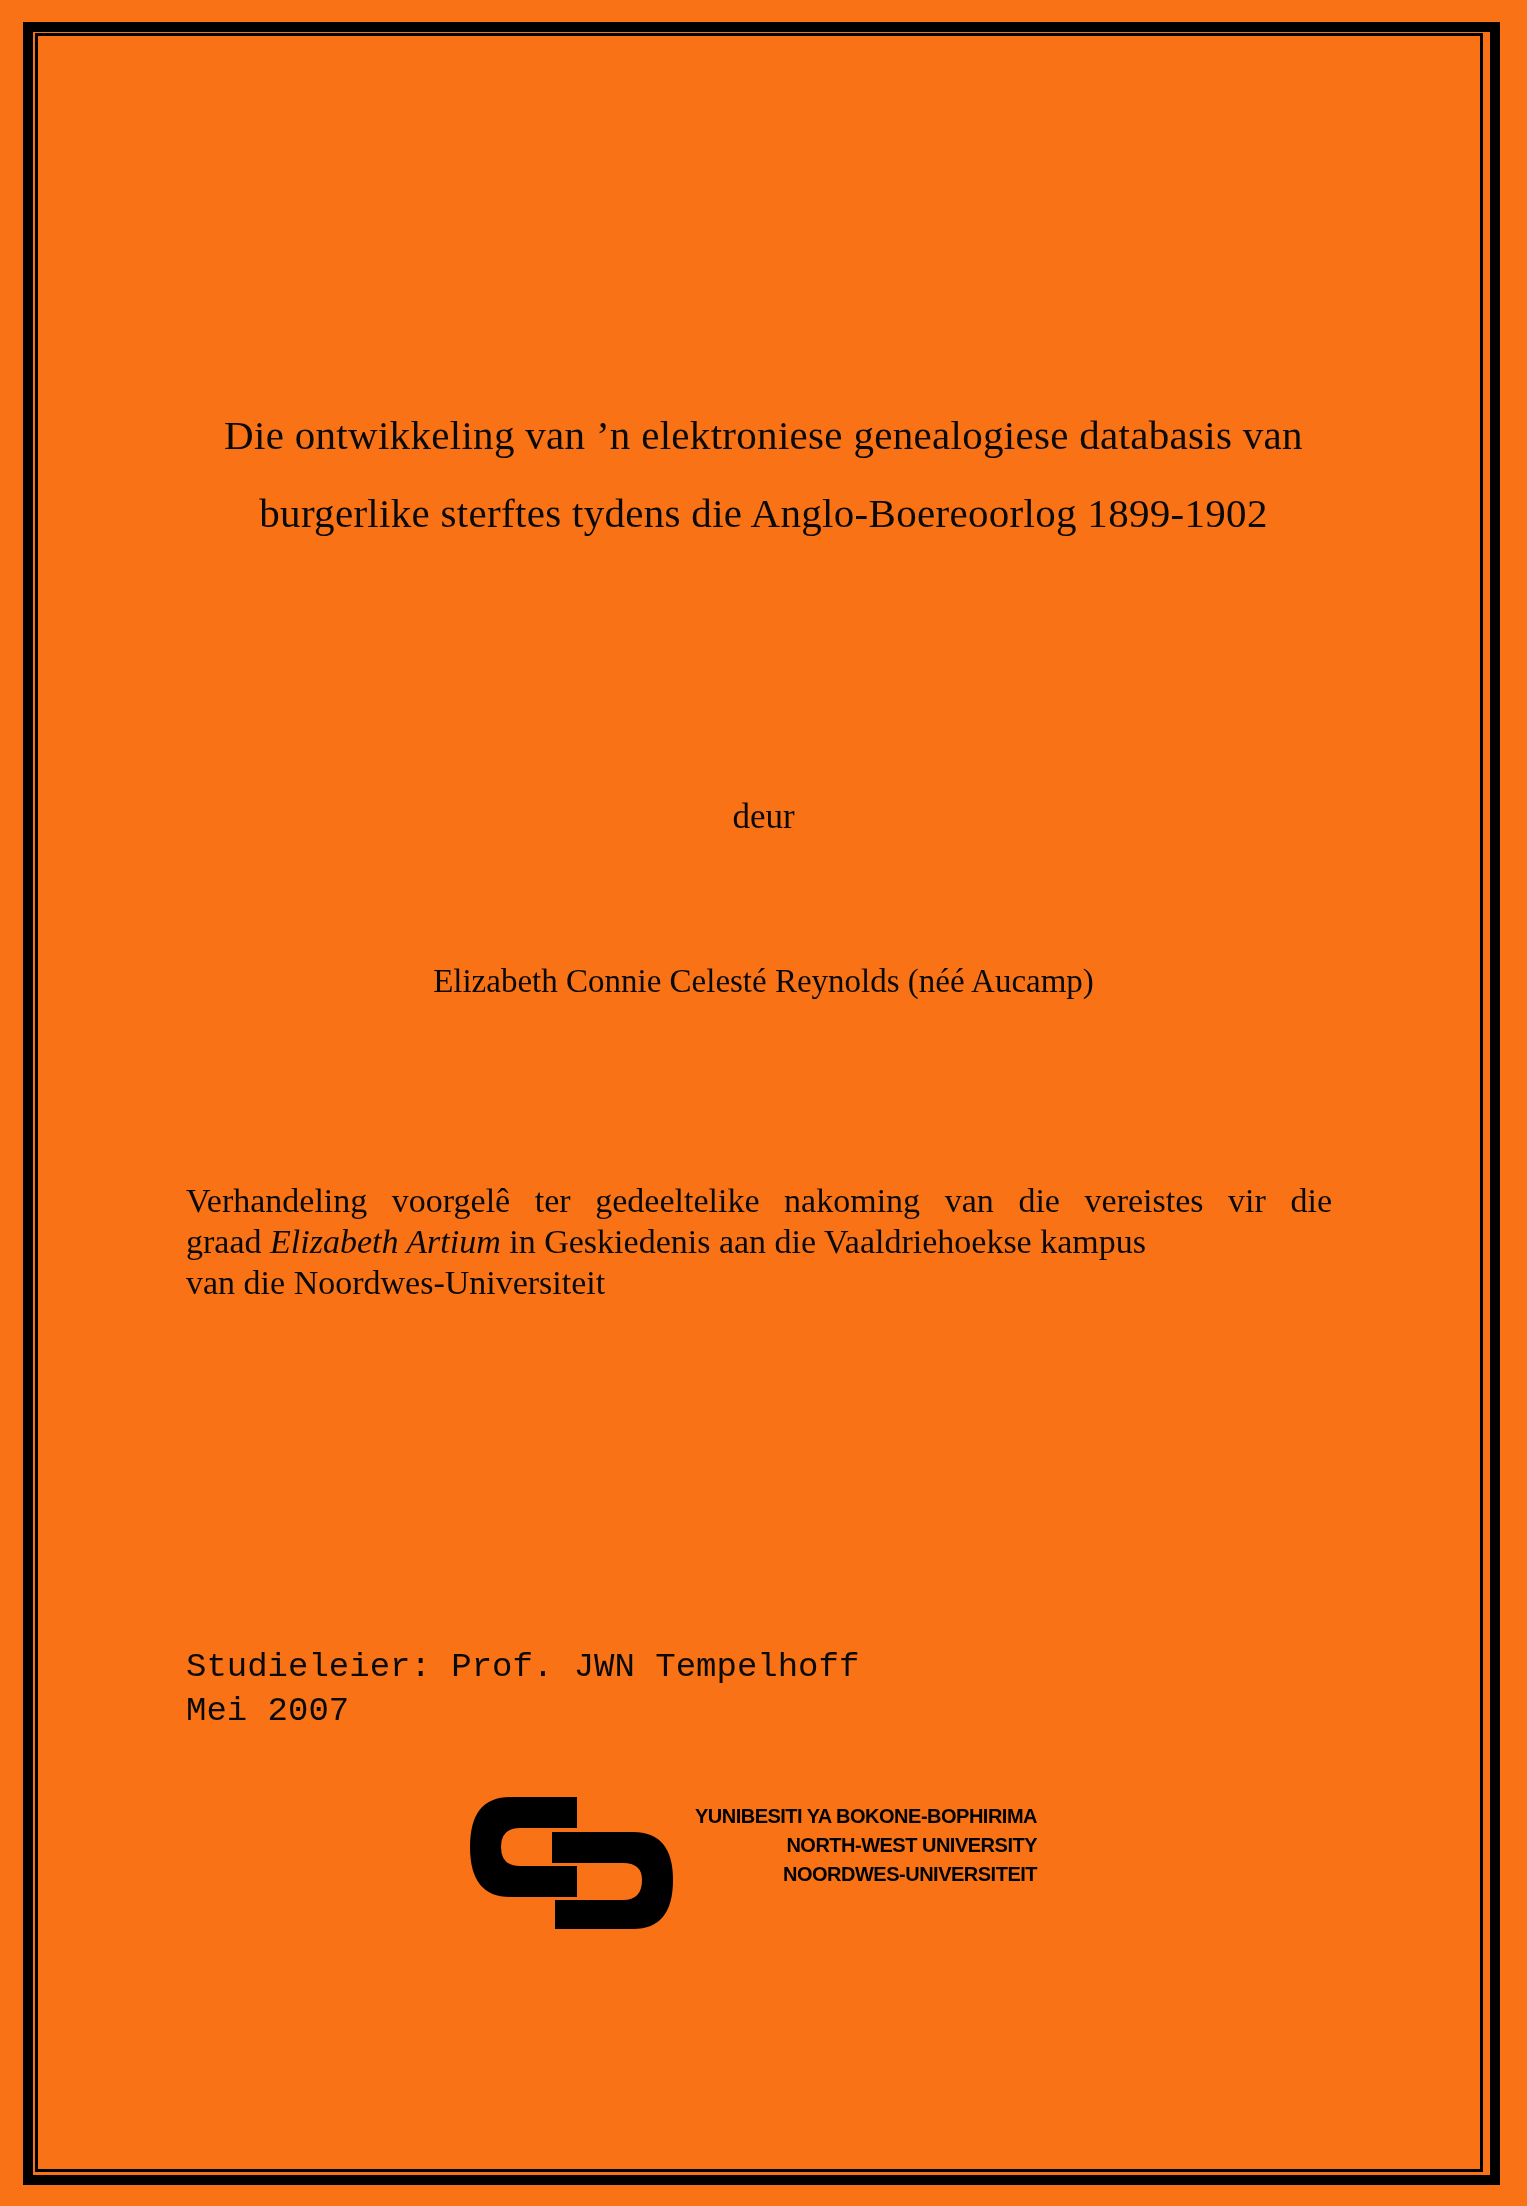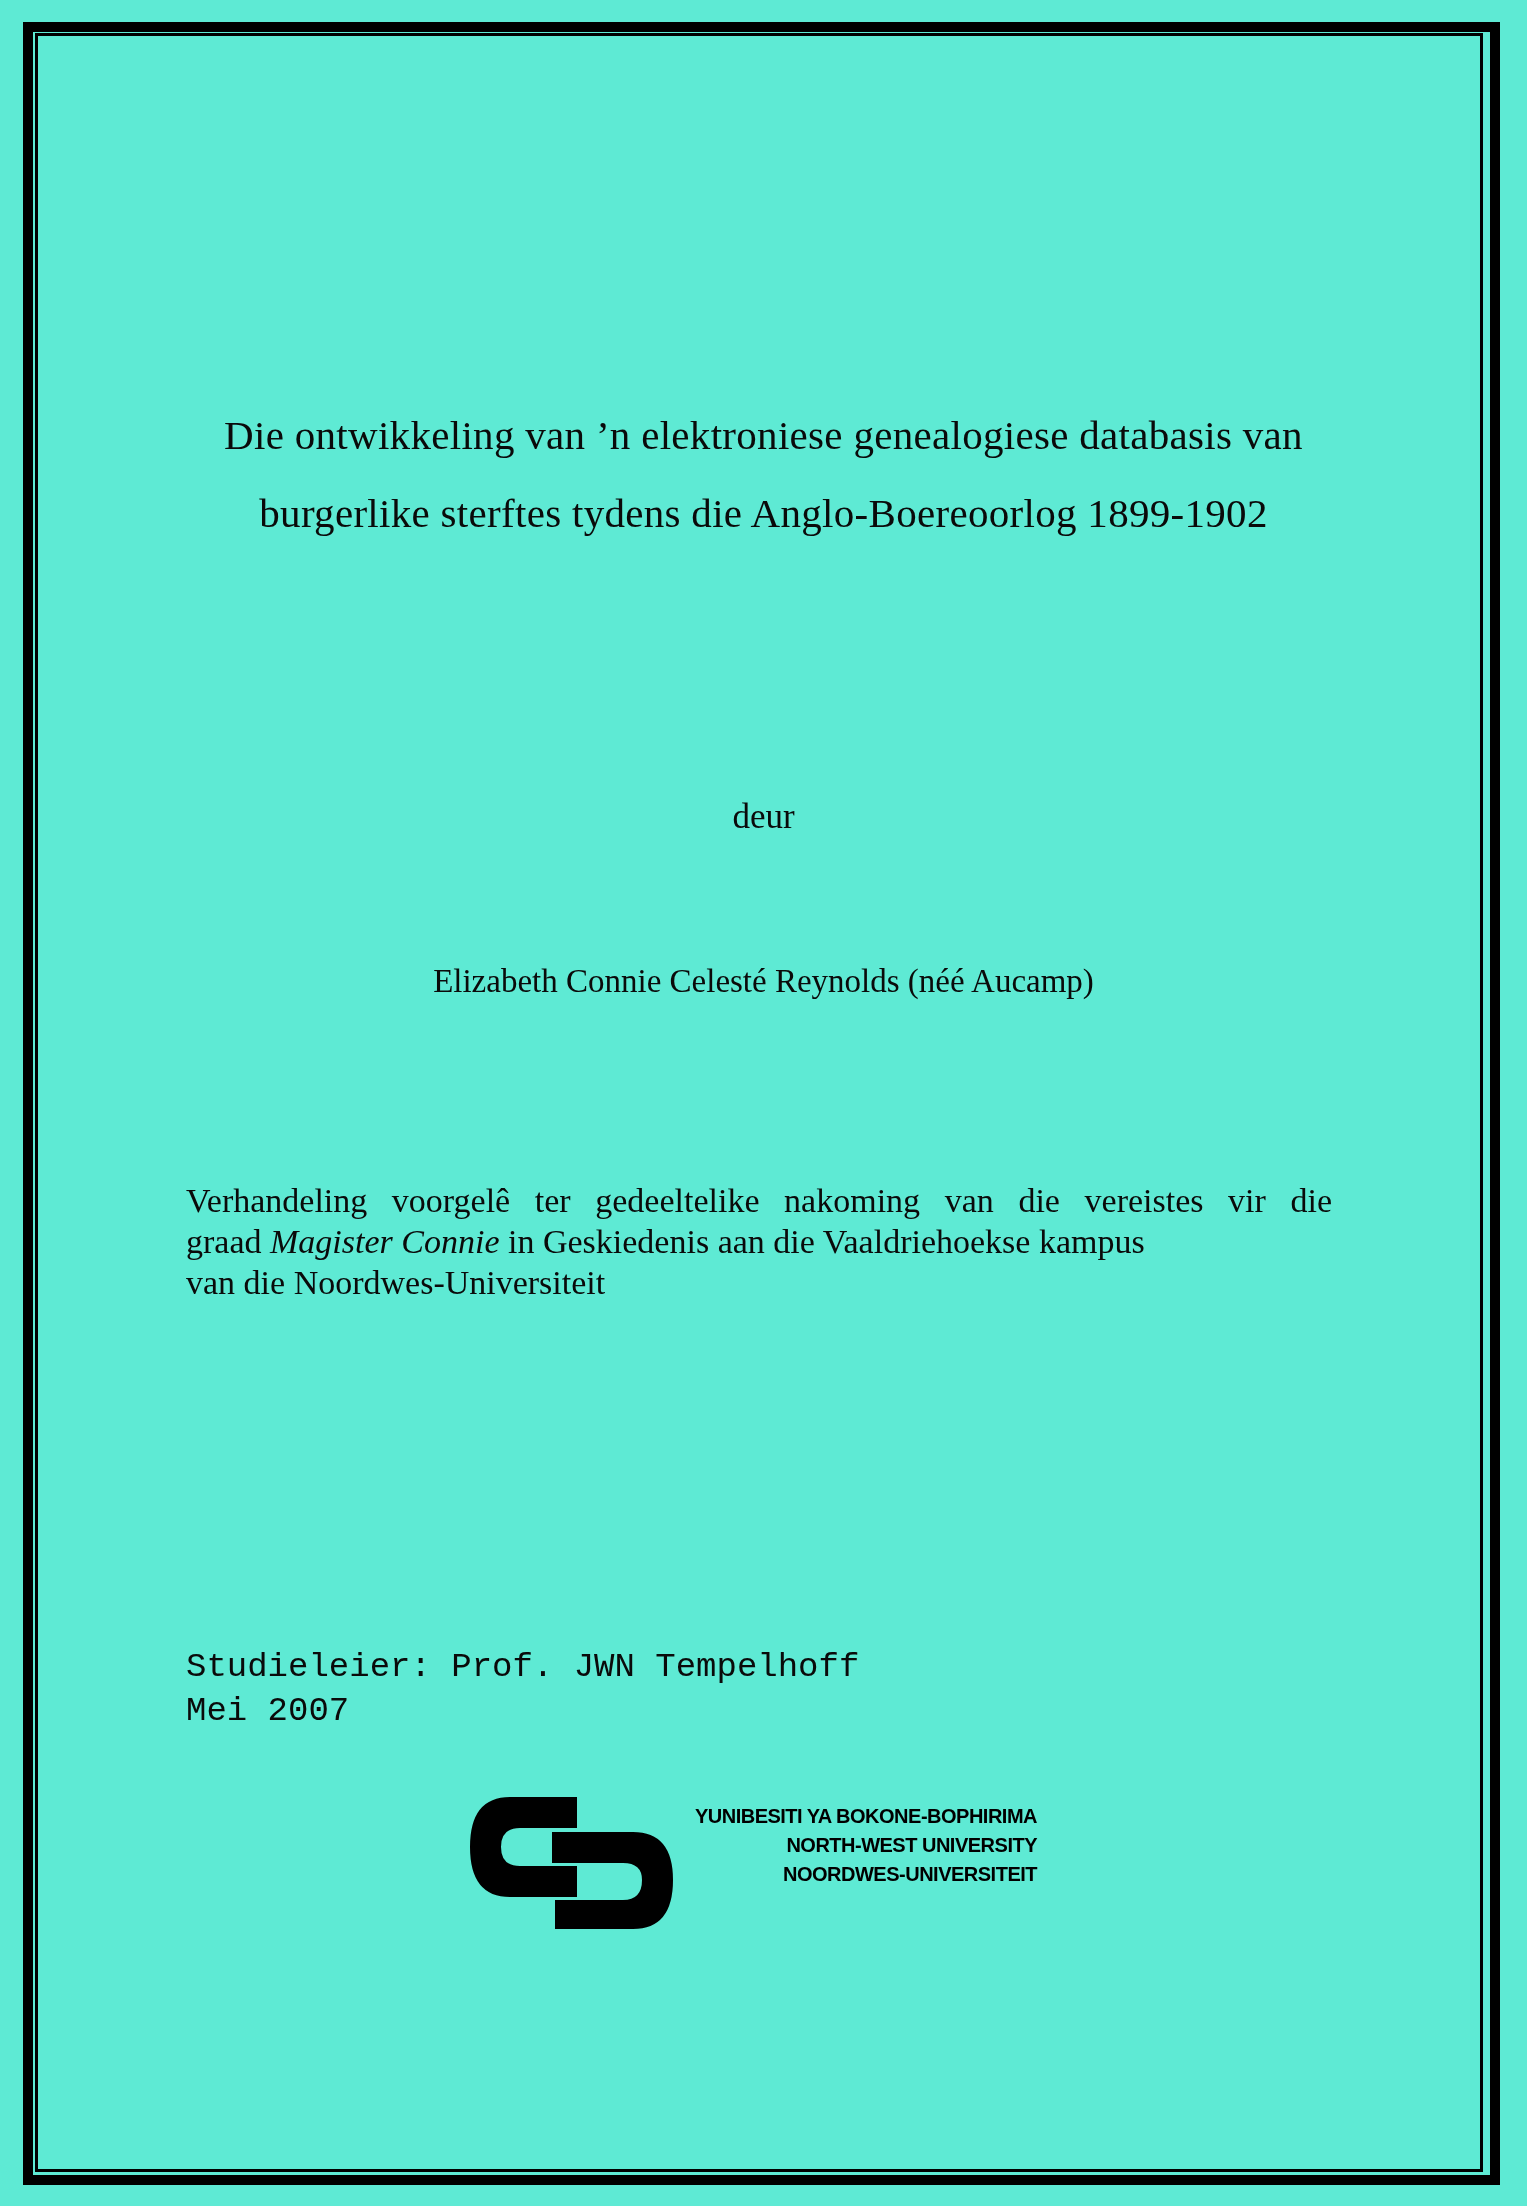--- a/index.html
+++ b/index.html
@@ -5,21 +5,21 @@
   * { margin: 0; padding: 0; box-sizing: border-box; }
   html, body { background: #ffffff; }
   body {
     width: 1527px; height: 2206px;
     font-family: "Liberation Serif", "DejaVu Serif", serif;
     color: #0a0a0a;
   }
   .page {
     position: relative;
     width: 1527px; height: 2206px;
-    background: #5eead4;
+    background: #f97316;
     overflow: hidden;
   }
   .frame-outer {
     position: absolute;
     left: 23px; top: 22px;
     width: 1477px; height: 2163px;
     border: 10px solid #000000;
   }
   .frame-inner {
     position: absolute;
@@ -111,21 +111,21 @@
     <span class="tline">Die ontwikkeling van ’n elektroniese genealogiese databasis van</span>
     <span class="tline">burgerlike sterftes tydens die Anglo-Boereoorlog 1899-1902</span>
   </h1>
 
   <div class="byline">deur</div>
 
   <div class="author">Elizabeth Connie Celesté Reynolds (néé Aucamp)</div>
 
   <div class="statement">
     <div class="stmt-line justified">Verhandeling voorgelê ter gedeeltelike nakoming van die vereistes vir die</div>
-    <div class="stmt-line"><span>graad </span><span class="italic">Magister Connie</span><span> in Geskiedenis aan die Vaaldriehoekse kampus</span></div>
+    <div class="stmt-line"><span>graad </span><span class="italic">Elizabeth Artium</span><span> in Geskiedenis aan die Vaaldriehoekse kampus</span></div>
     <div class="stmt-line">van die Noordwes-Universiteit</div>
   </div>
 
   <div class="supervisor-block">
     <div>Studieleier: Prof. JWN Tempelhoff</div>
     <div>Mei 2007</div>
   </div>
 
   <svg class="logo-mark" viewBox="0 0 203 132" xmlns="http://www.w3.org/2000/svg" aria-hidden="true">
     <path d="M 107 0 L 40 0 Q 0 0 0 50 Q 0 100 40 100 L 107 100 L 107 69 L 50 69 Q 31 69 31 50 Q 31 31 50 31 L 107 31 Z"></path>

